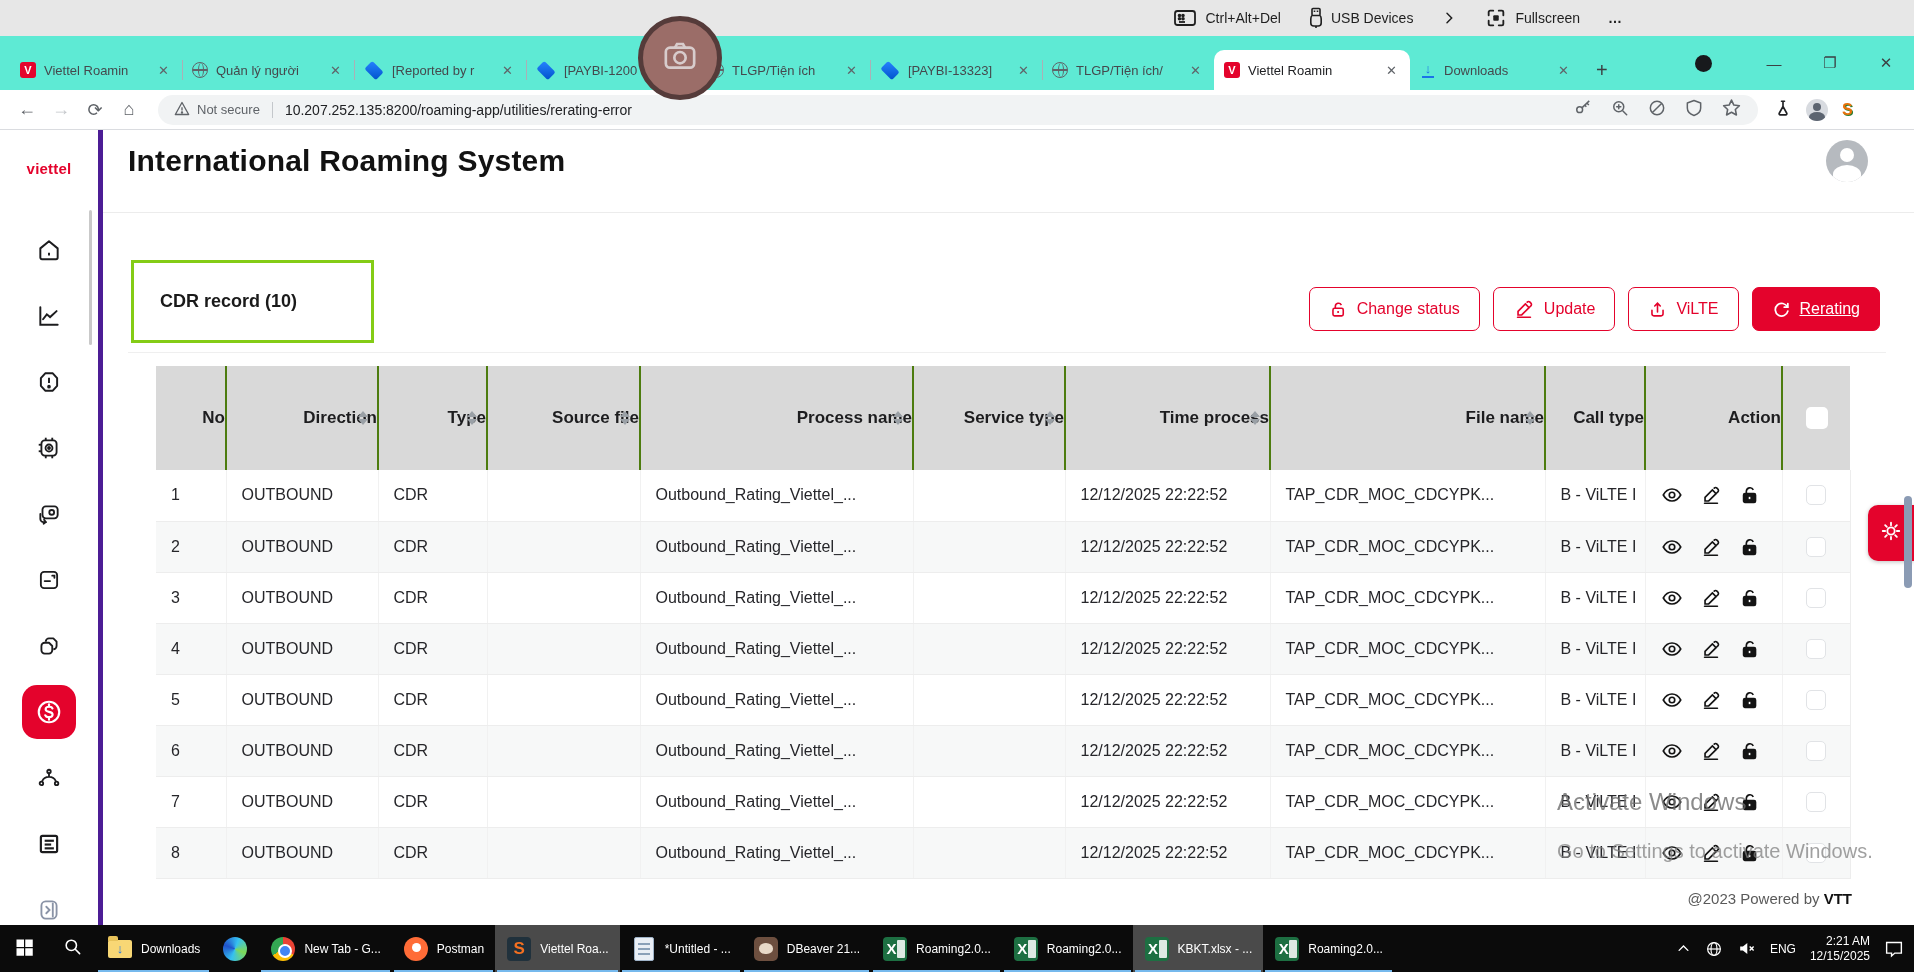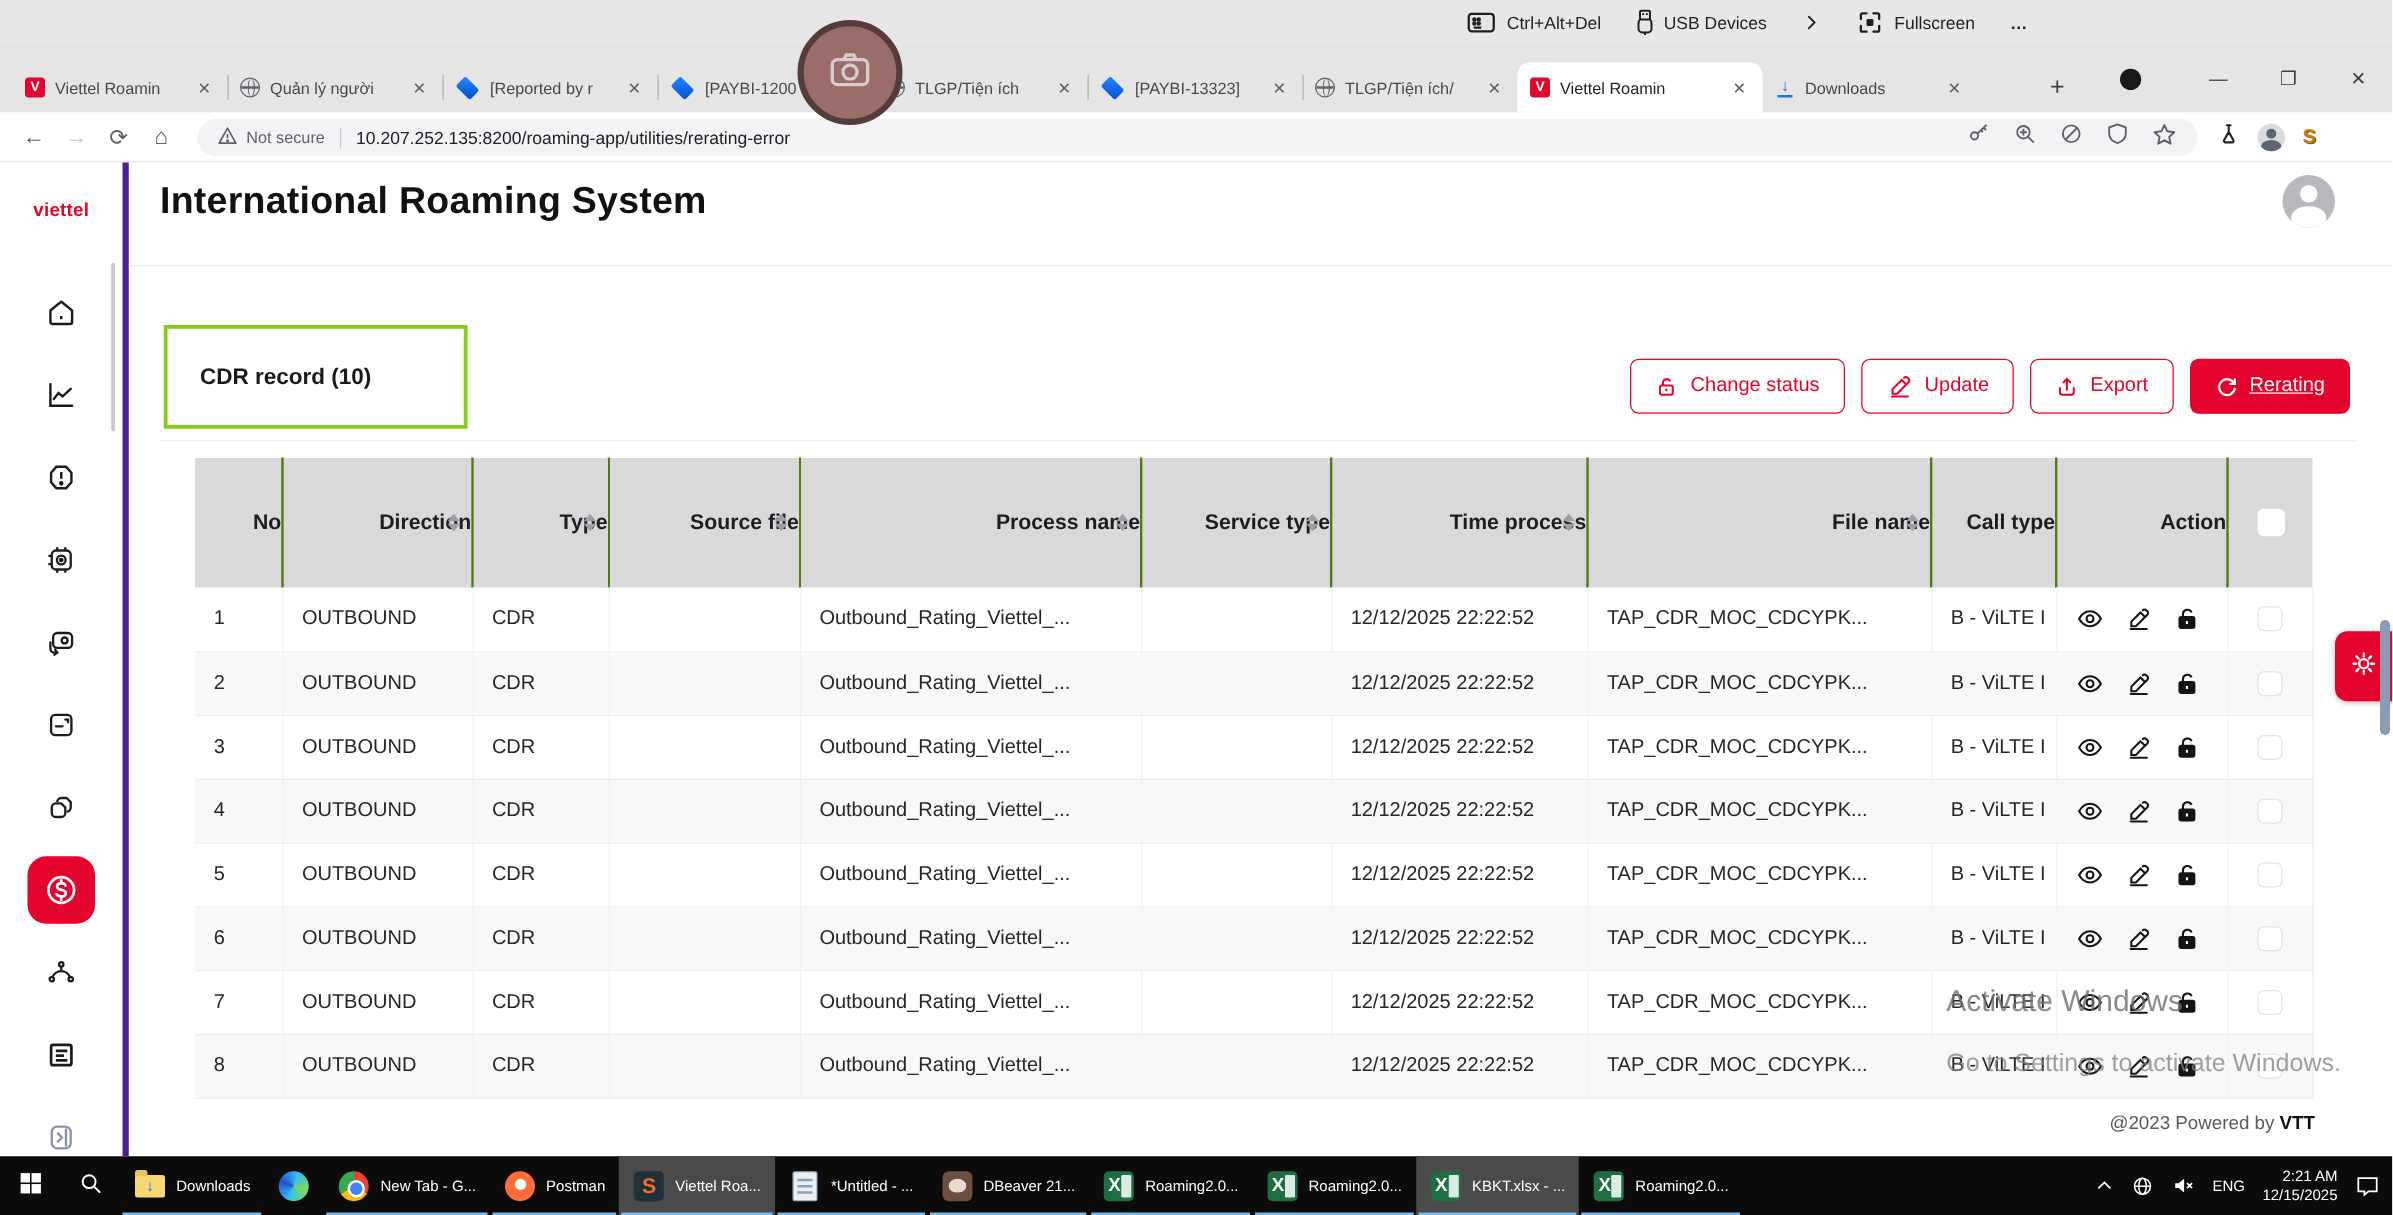--- a/index.html
+++ b/index.html
@@ -8,22 +8,22 @@
   .screen { position:relative; width:1914px; height:972px; overflow:hidden; background:#fff; }
 
   
   .vm-toolbar { position:absolute; top:0; left:0; right:0; height:36px; background:#e7e7e7;
     display:flex; align-items:center; justify-content:flex-end; gap:28px; padding-right:290px;
     color:#1f1f1f; font-size:14px; }
   .vm-item { display:flex; align-items:center; gap:8px; cursor:default; }
   .vm-item svg { display:block; }
 
   
-  .tabstrip { position:absolute; top:36px; left:0; right:0; height:54px; background:#e5e5e5;
-    display:flex; align-items:flex-end; padding-left:10px;gap:44px; }
+  .tabstrip { position:absolute; top:36px; left:0; right:0; height:54px; background:#5eead4;
+    display:flex; align-items:flex-end; padding-left:10px; }
   .tabs { display:flex; align-items:flex-end; height:40px; }
   .tab { position:relative; width:172px; height:40px; display:flex; align-items:center; gap:8px;
     padding:0 10px; font-size:13px; color:#45494d; }
   .tab:not(.active)::before { content:""; position:absolute; left:0; top:10px; height:20px; width:1px; background:#aab0b6; }
   .tab:first-child::before { display:none; }
   .tab.active { background:#fff; border-radius:10px 10px 0 0; color:#202124; width:196px; z-index:2; }
   .tab.active::before, .tab.active + .tab::before { display:none; }
   .tab-title { flex:1; white-space:nowrap; overflow:hidden; }
   .tab-close { font-size:13px; color:#5f6368; padding:1px 3px; border-radius:50%; }
   .fav { width:16px; height:16px; flex:0 0 16px; position:relative; display:inline-block; }
@@ -423,21 +423,21 @@
               <path d="M15.5 4.5 a2.1 2.1 0 0 1 3 0 l1 1 a2.1 2.1 0 0 1 0 3 l-1.3 1.3"></path>
               <line x1="5" y1="21" x2="19" y2="21"></line>
             </svg>
             <span>Update</span>
           </button>
           <button class="btn">
             <svg width="19" height="19" viewBox="0 0 24 24" fill="none" stroke="currentColor" stroke-width="2" stroke-linecap="round">
               <path d="M12 15 V4 M8.5 7.5 L12 4 L15.5 7.5"></path>
               <path d="M5 13 v4.5 a2.5 2.5 0 0 0 2.5 2.5 h9 a2.5 2.5 0 0 0 2.5 -2.5 V13"></path>
             </svg>
-            <span>Export</span>
+            <span>ViLTE</span>
           </button>
           <button class="btn solid">
             <svg width="19" height="19" viewBox="0 0 24 24" fill="none" stroke="currentColor" stroke-width="2.2" stroke-linecap="round">
               <path d="M19.5 9 a8 8 0 1 0 .5 5"></path>
               <path d="M20 4.5 V9 h-4.5"></path>
             </svg>
             <span>Rerating</span>
           </button>
         </div>
       <div class="rule2"></div>

